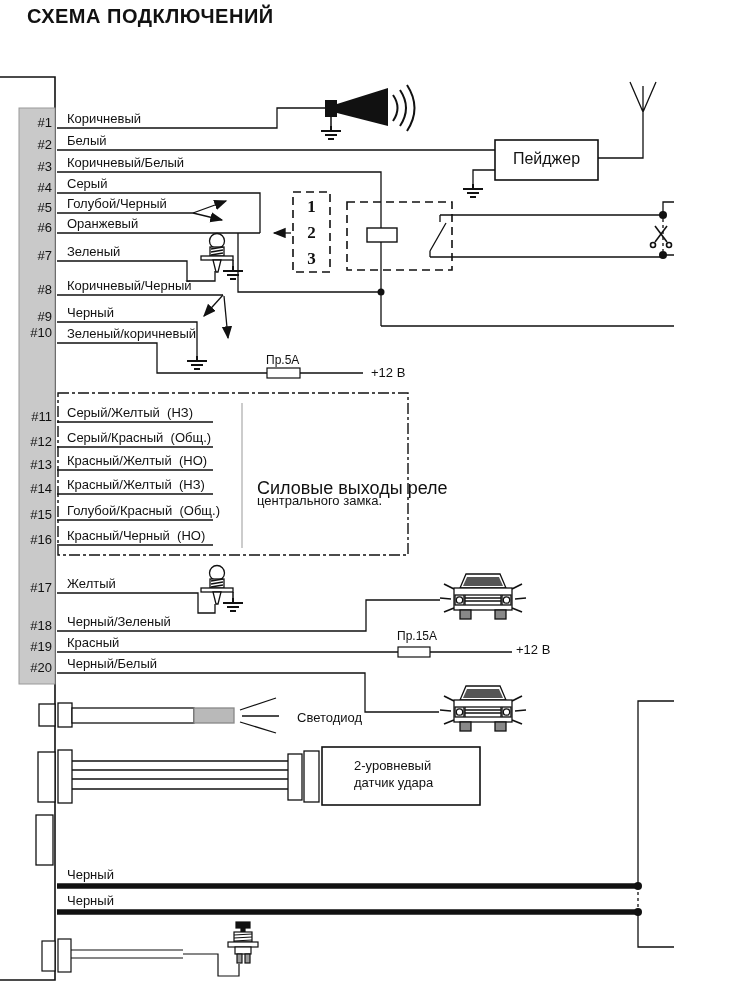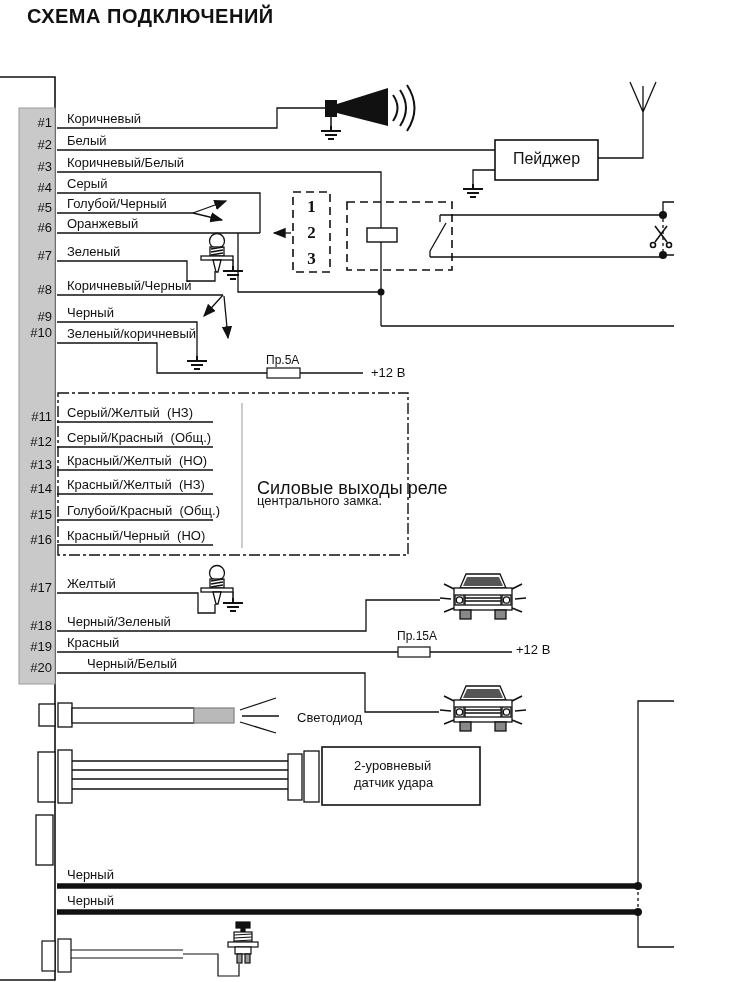--- a/index.html
+++ b/index.html
@@ -287,18 +287,18 @@
       <div class="lb wire-name" style="top: 504px;">Голубой/Красный  (Общ.)</div>
       <div class="lb pin-num" style="top: 533px;">#16</div>
       <div class="lb wire-name" style="top: 529px;">Красный/Черный  (НО)</div>
       <div class="lb pin-num" style="top: 581px;">#17</div>
       <div class="lb wire-name" style="top: 577px;">Желтый</div>
       <div class="lb pin-num" style="top: 619px;">#18</div>
       <div class="lb wire-name" style="top: 615px;">Черный/Зеленый</div>
       <div class="lb pin-num" style="top: 640px;">#19</div>
       <div class="lb wire-name" style="top: 636px;">Красный</div>
       <div class="lb pin-num" style="top: 661px;">#20</div>
-      <div class="lb wire-name" style="top: 657px; margin-left: 20px;">Черный/Белый</div>
+      <div class="lb wire-name" style="top: 657px;">Черный/Белый</div>
       <div class="lb gnd-wire-lbl" style="top: 868px;">Черный</div>
       <div class="lb gnd-wire-lbl" style="top: 894px;">Черный</div>
     </div>
 
 </div>
 
 </body></html>

